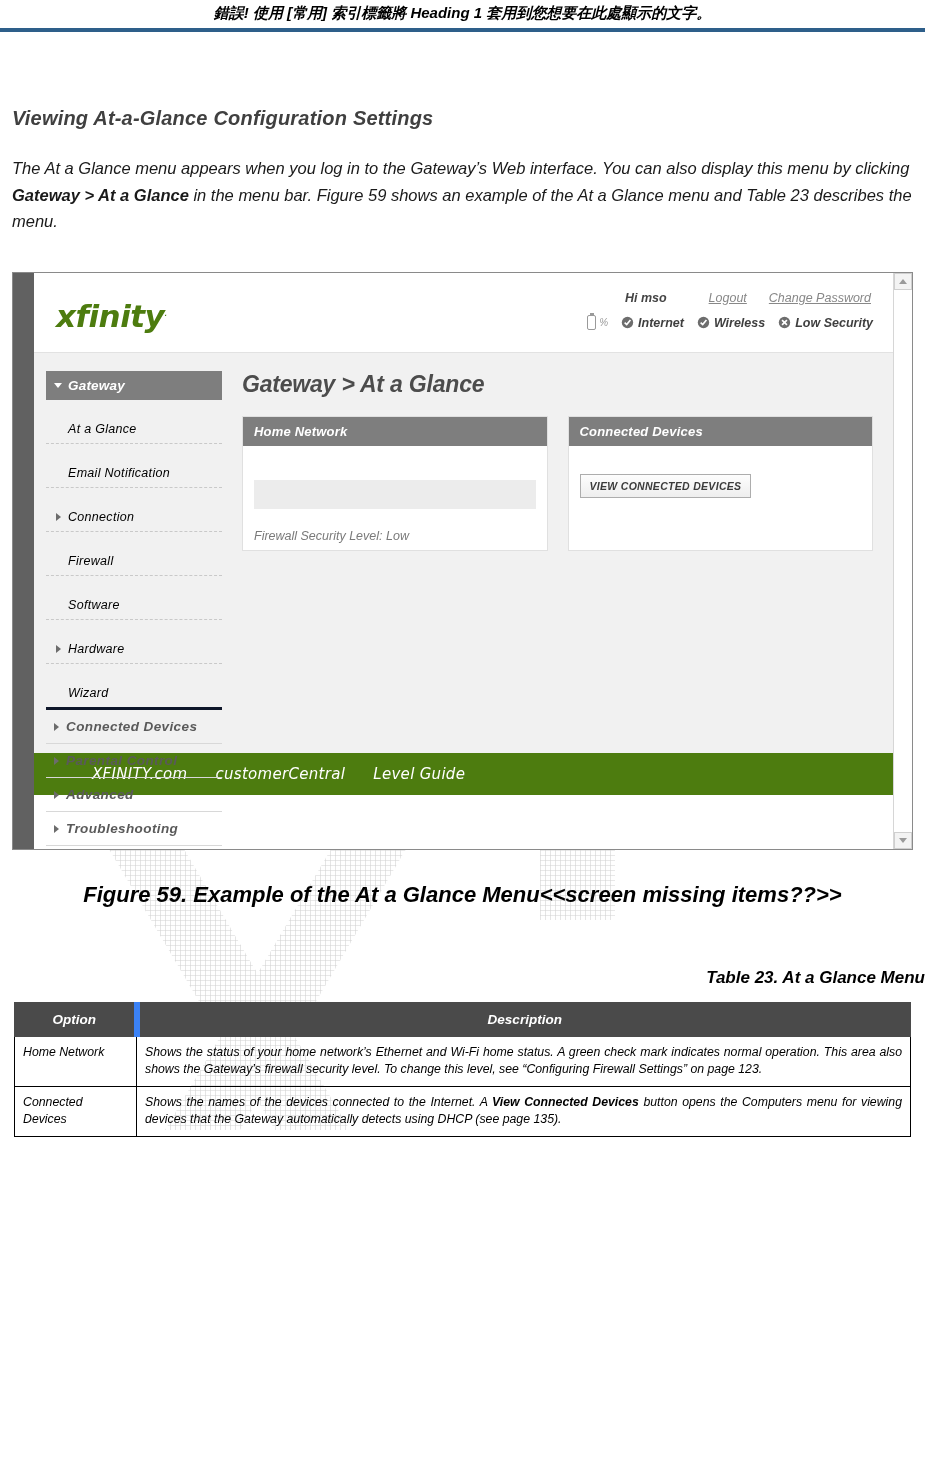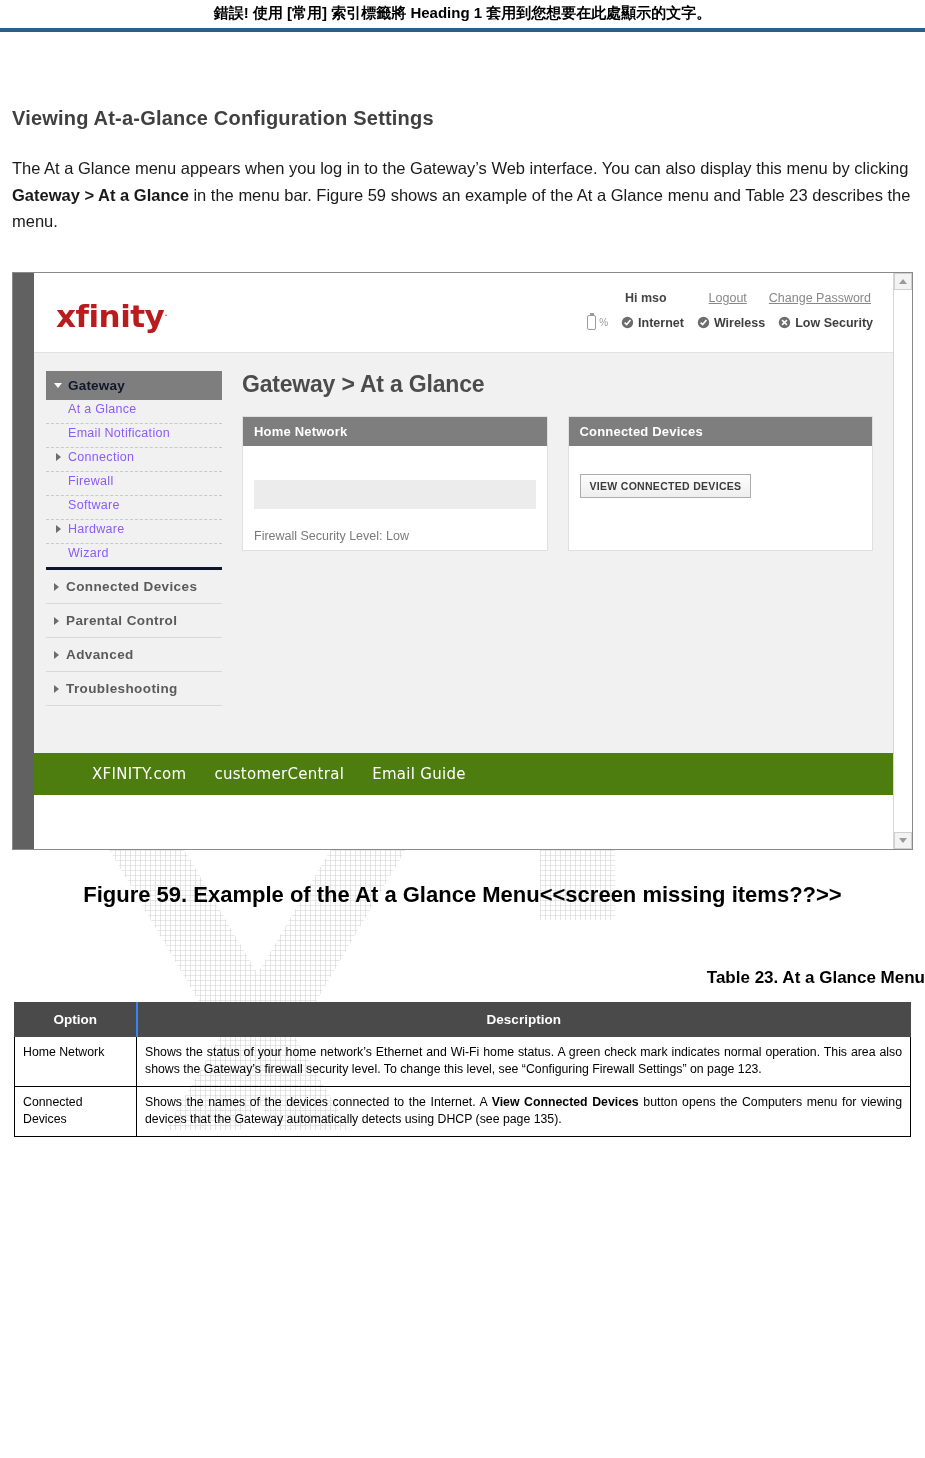--- a/index.html
+++ b/index.html
@@ -9,20 +9,21 @@
     background: #ffffff;
     font-family: "Liberation Sans", sans-serif;
     color: #000;
     overflow: hidden;
   }
 
   .page {
     position: relative;
     width: 925px; height: 1240px;
     overflow: hidden;
+    font-style: italic;
   }
 
   
   .watermark {
     position: absolute;
     left: 60px; top: 800px;
     width: 600px; height: 330px;
     pointer-events: none;
     z-index: 0;
     opacity: 0.85;
@@ -114,21 +115,21 @@
     position: relative;
     height: 80px;
     background: #fff;
     border-bottom: 1px solid #e2e2e2;
   }
   .xfinity-logo {
     position: absolute;
     left: 22px; top: 25px;
     font-size: 31px;
     font-weight: bold;
-    color: #b91c1c;
+    color: #4d7c0f;
     letter-spacing: -0.5px;
     font-family: "DejaVu Sans", sans-serif;
   }
   .xfinity-logo .tm {
     font-size: 11px;
     vertical-align: super;
     font-weight: normal;
   }
 
   .gw-account {
@@ -174,34 +175,34 @@
     height: 400px;
     background: #f1f1f1;
     display: flex;
   }
   .gw-side {
     width: 200px;
     padding: 18px 12px 0 12px;
   }
   .side-head {
     background: #7e7e7e;
-    color: #0f172a;
+    color: #ffffff;
     font-size: 13.5px;
     font-weight: bold;
     padding: 7px 14px 7px 8px;
     display: flex; align-items: center;
     letter-spacing: 0.2px;
   }
   .caret-d { width:0;height:0;border-left:4px solid transparent;border-right:4px solid transparent;border-top:5px solid #fff;margin-right:6px; }
   .caret-r { width:0;height:0;border-top:4px solid transparent;border-bottom:4px solid transparent;border-left:5px solid #6c6c6c;margin-right:7px; }
 
   .side-sub {
     font-size: 12.5px;
-    color: #8b5cf6;
-    padding: 2px 4px 7px 22px;
+    color: #000000;
+    padding: 22px 4px 7px 22px;
     border-bottom: 1px dashed #c9c9c9;
     display: flex; align-items: center;
     letter-spacing: 0.3px;
   }
   .side-sub.has-caret { padding-left: 10px; }
   .side-top {
     font-size: 13.5px;
     color: #5a5a5a;
     font-weight: bold;
     padding: 9px 4px 9px 8px;
@@ -315,21 +316,21 @@
     background: transparent;
   }
   .tbl th {
     background: #4a4a4a;
     color: #fff;
     font-size: 13.5px;
     font-weight: bold;
     padding: 9px 6px;
     border: 1px solid #4a4a4a;
   }
-  .tbl th.opt { width: 122px; border-right: 2px solid #3b82f6; }
+  .tbl th.opt { width: 122px; border-right: 6px solid #3b82f6; }
   .tbl td {
     border: 1px solid #000;
     font-size: 12.3px;
     line-height: 1.42;
     vertical-align: top;
     padding: 7px 8px;
     color: #000;
   }
   .tbl td.opt { width: 122px; }
   .tbl td.desc { text-align: justify; }
@@ -487,21 +488,21 @@
                 <span class="vcd-btn">VIEW CONNECTED DEVICES</span>
               </div>
             </div>
           </div>
         </div>
       </div>
 
       <div class="gw-foot">
         <a href="#">XFINITY.com</a>
         <a href="#">customerCentral</a>
-        <a href="#">Email Guide</a>
+        <a href="#">Level Guide</a>
       </div>
     </div>
 
     <div class="shot-scroll">
       <div class="sb-btn up">
           <span class="sb-arrow up"></span>
         </div>
       <div class="sb-btn down">
           <span class="sb-arrow down"></span>
         </div>

